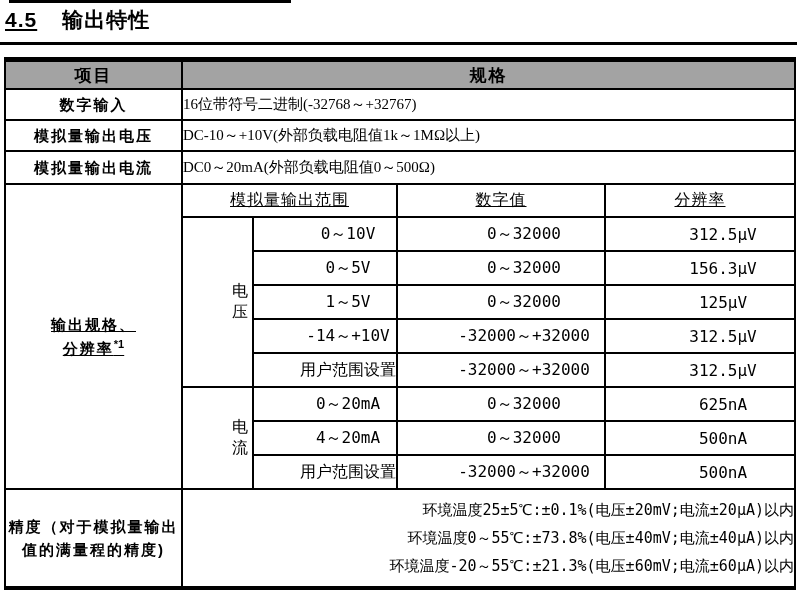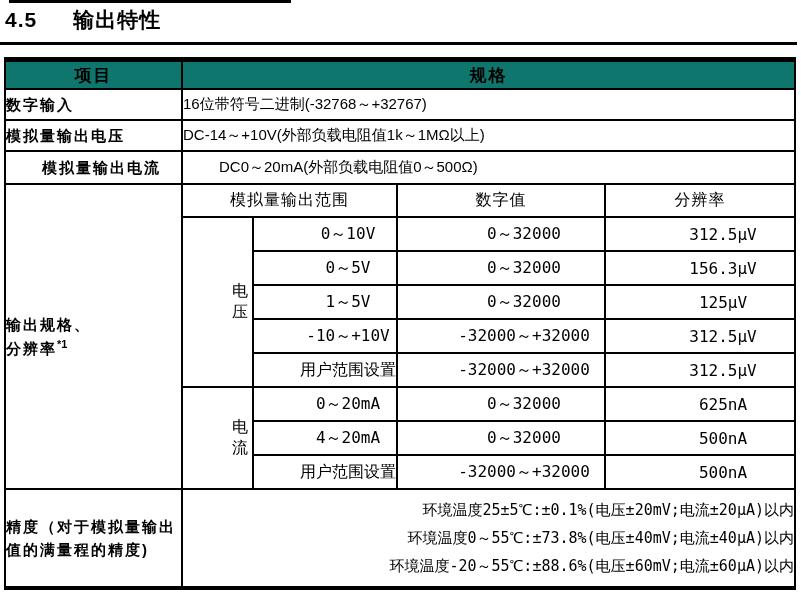--- a/index.html
+++ b/index.html
@@ -22,21 +22,21 @@
   }
 
   .title {
     position: absolute;
     left: 5px; top: 6px;
     font-size: 21px;
     font-weight: bold;
     letter-spacing: 1px;
     white-space: nowrap;
   }
-  .title .num { margin-right: 36px; }
+  .title .num { margin-right: 25px; text-decoration: underline; }
 
   .title-rule {
     position: absolute;
     left: 0; top: 42px;
     width: 797px; height: 3px;
     background: #000000;
   }
 
   table.spec {
     position: absolute;
@@ -51,55 +51,55 @@
   }
   table.spec td, table.spec th {
     border: 2px solid #000;
     padding: 0;
     overflow: hidden;
     vertical-align: middle;
   }
 
   tr.hdr th {
     height: 26px;
-    background: #0f766e;
+    background: #a3a3a3;
     font-size: 17px;
     font-weight: bold;
     letter-spacing: 2px;
     text-align: center;
   }
 
   .lbl {
-    text-align: left;
+    text-align: center;
     padding-left: 6px;
     font-size: 15px;
     font-weight: bold;
     letter-spacing: 2px;
     line-height: 1.55;
   }
   .lbl-wrap { padding-right: 30px; }
 
   .val {
     text-align: left;
     padding-left: 9px;
-    font-family: Liberation Sans, sans-serif;
+    font-family: Liberation Serif, serif;
     font-size: 15px;
   }
 
   .ctr {
     text-align: center;
     font-family: "DejaVu Sans Mono", "Liberation Mono", monospace;
     font-size: 16px;
   }
   .subhdr { font-size: 16px; letter-spacing: 1px; }
 
   tr.r-simple-0 td { height: 29px; }
   tr.r-simple-1 td { height: 29px; }
-  tr.r-simple-2 td { height: 31px; padding-left: 36px; }
-  tr.r-subhdr  td { height: 31px; }
+  tr.r-simple-2 td { height: 31px; }
+  tr.r-subhdr  td { height: 31px; text-decoration: underline; }
   tr.r-data    td { height: 32px; padding-left: 46px; }
   tr.r-acc     td { height: 96px; }
 
   .acc-cell {
     font-family: "DejaVu Sans Mono", "Liberation Mono", monospace;
     font-size: 15px;
     text-align: right;
     padding-left: 8px;
   }
   .acc-cell div { line-height: 28px; white-space: nowrap; }
@@ -134,21 +134,21 @@
       <th colspan="4">规格</th>
     </tr>
 
     <tr class="r-simple-0">
       <td class="lbl">数字输入</td>
       <td colspan="4" class="val">16位带符号二进制(-32768～+32767)</td>
     </tr>
 
     <tr class="r-simple-1">
       <td class="lbl">模拟量输出电压</td>
-      <td colspan="4" class="val">DC-14～+10V(外部负载电阻值1k～1MΩ以上)</td>
+      <td colspan="4" class="val">DC-10～+10V(外部负载电阻值1k～1MΩ以上)</td>
     </tr>
 
     <tr class="r-simple-2">
       <td class="lbl">模拟量输出电流</td>
       <td colspan="4" class="val">DC0～20mA(外部负载电阻值0～500Ω)</td>
     </tr>
 
     <tr class="r-subhdr">
       <td class="lbl" rowspan="9">
         <div><span>输出规格、</span></div>
@@ -169,21 +169,21 @@
       <td class="ctr">0～5V</td>
       <td class="ctr">0～32000</td>
       <td class="ctr">156.3μV</td>
     </tr>
     <tr class="r-data">
       <td class="ctr">1～5V</td>
       <td class="ctr">0～32000</td>
       <td class="ctr">125μV</td>
     </tr>
     <tr class="r-data">
-      <td class="ctr">-10～+10V</td>
+      <td class="ctr">-14～+10V</td>
       <td class="ctr">-32000～+32000</td>
       <td class="ctr">312.5μV</td>
     </tr>
     <tr class="r-data">
       <td class="ctr">用户范围设置</td>
       <td class="ctr">-32000～+32000</td>
       <td class="ctr">312.5μV</td>
     </tr>
 
     <tr class="r-data">
@@ -201,18 +201,18 @@
       <td class="ctr">用户范围设置</td>
       <td class="ctr">-32000～+32000</td>
       <td class="ctr">500nA</td>
     </tr>
 
     <tr class="r-acc">
       <td class="lbl lbl-wrap">精度（对于模拟量输出值的满量程的精度)</td>
       <td colspan="4" class="acc-cell">
         <div>环境温度25±5℃:±0.1%(电压±20mV;电流±20μA)以内</div>
         <div>环境温度0～55℃:±73.8%(电压±40mV;电流±40μA)以内</div>
-        <div>环境温度-20～55℃:±88.6%(电压±60mV;电流±60μA)以内</div>
+        <div>环境温度-20～55℃:±21.3%(电压±60mV;电流±60μA)以内</div>
       </td>
     </tr>
   </tbody>
     </table>
 </div>
 
 </body></html>

